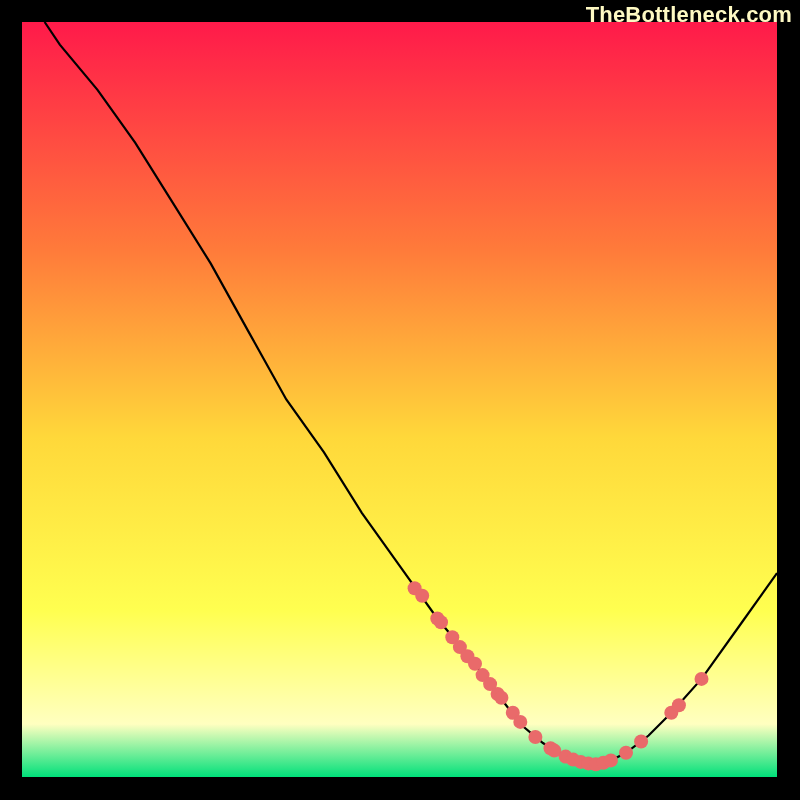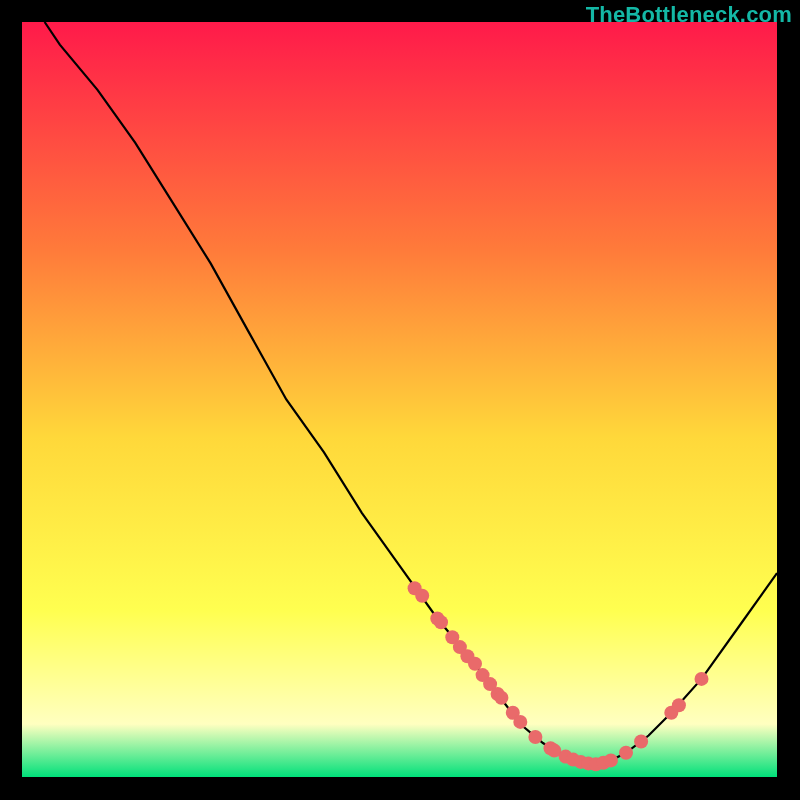--- a/index.html
+++ b/index.html
@@ -17,21 +17,21 @@
     left: 22px;
     top: 22px;
     width: 755px;
     height: 755px;
     box-sizing: border-box;
   }
   .watermark {
     position: absolute;
     top: 2px;
     right: 8px;
-    color: #14b8a6;
+    color: #fef9c3;
     font-size: 22px;
     font-weight: 600;
     letter-spacing: 0.2px;
     z-index: 10;
   }
   svg { display: block; }
 </style>
 </head>
 <body>
 

